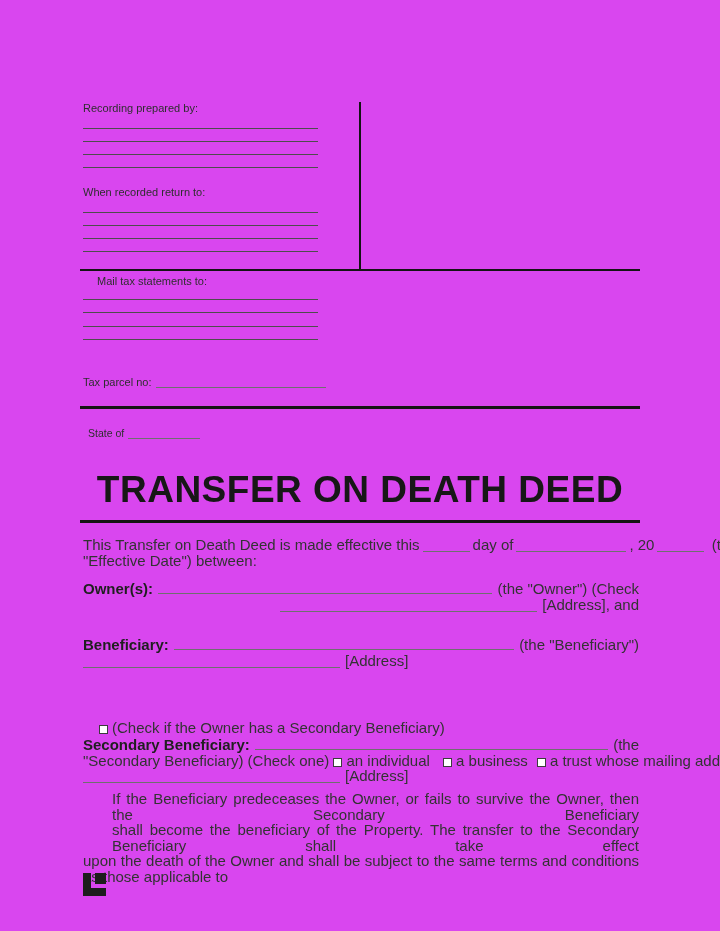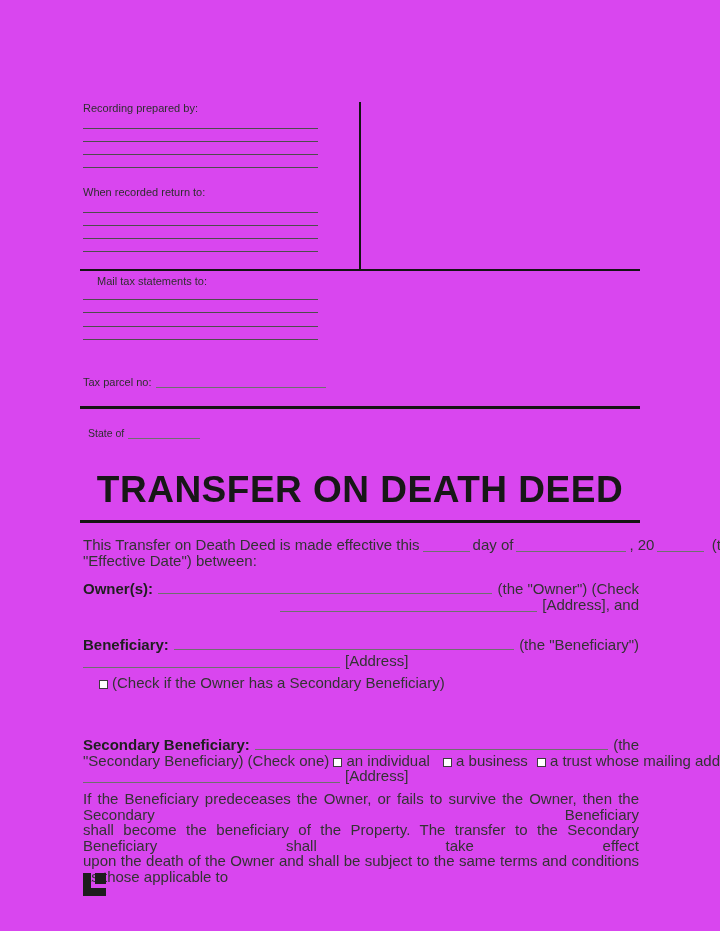--- a/index.html
+++ b/index.html
@@ -24,21 +24,21 @@
   .b47{width:47px;margin:0 3px;}
   .b110{width:110px;margin:0 3px;}
   .b72{width:72px;margin-left:4px;}
   .b170{width:170px;margin-left:5px;}
   .b257{width:257px;margin-right:5px;}
   .cb{
     display:inline-block;width:7px;height:7px;border:1px solid #3c3c3c;background:#fff;
     vertical-align:-1px;margin-right:4px;
   }
   .gap{display:inline-block;width:9px;}
-  .just{text-align:justify;text-align-last:justify;white-space:normal;}
+  .just{text-align:justify;text-align-last:justify;white-space:normal;margin-left:29px;}
   .justend{text-align:justify;white-space:normal;}
   .logo{position:absolute;left:83px;top:873px;width:23px;height:23px;}
   .logo .lbar{position:absolute;left:0;top:0;width:8px;height:23px;background:#1d1d1d;}
   .logo .bbar{position:absolute;left:0;top:15px;width:23px;height:8px;background:#1d1d1d;}
   .logo .sq{position:absolute;left:12px;top:0;width:11px;height:11px;background:#1d1d1d;}
 </style>
 </head>
 <body>
 
 <div class="page">
@@ -100,21 +100,21 @@
     <div class="fline">
       <span class="bold">Beneficiary:</span>
       <span class="fblank"></span>
       <span>(the "Beneficiary")</span>
     </div>
     <div class="pline">
       <span class="blank b257"></span><span>[Address]</span>
     </div>
   </div>
 
-  <div class="para" style="top:675px;left:86px;padding-left:13px;">
+  <div class="para" style="top:720px;left:86px;padding-left:13px;">
     <div class="pline">
       <span class="cb"></span><span>(Check if the Owner has a Secondary Beneficiary)</span>
     </div>
   </div>
 
   <div class="para" style="top:737px;">
     <div class="fline">
       <span class="bold">Secondary Beneficiary:</span>
       <span class="fblank"></span>
       <span>(the</span>

